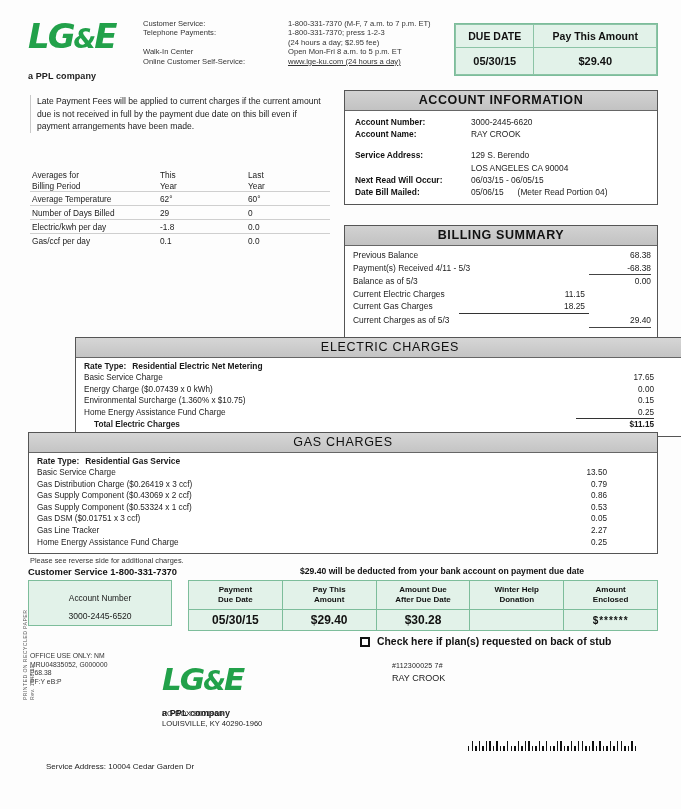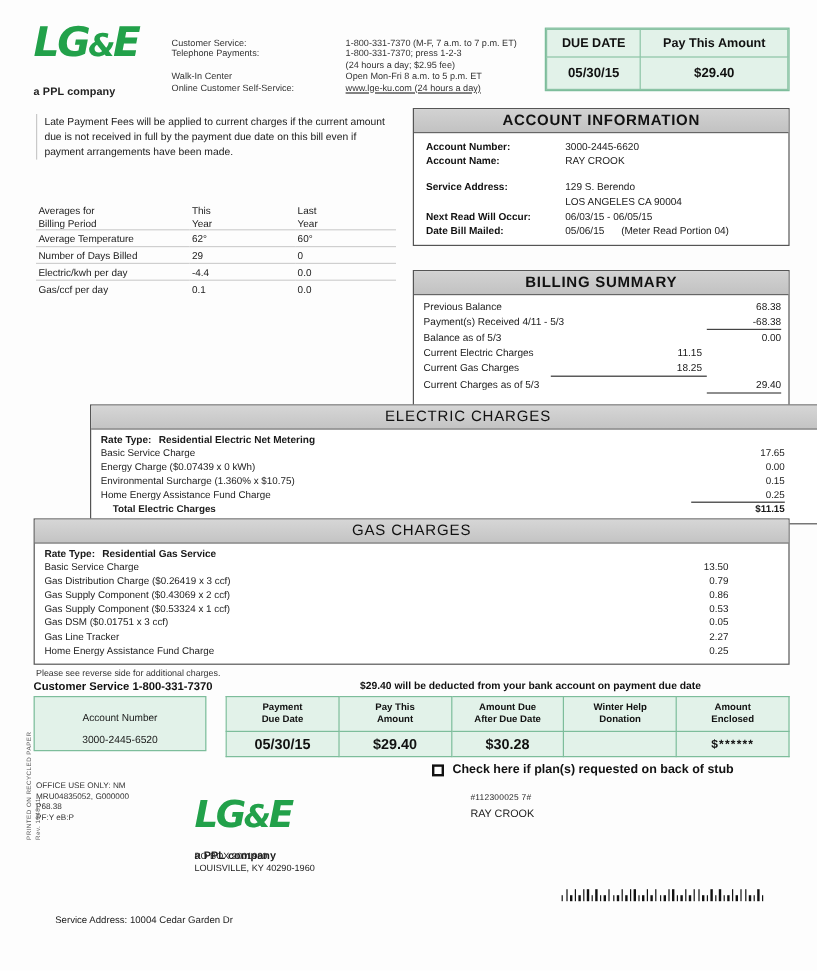--- a/index.html
+++ b/index.html
@@ -24,21 +24,21 @@
   .logo-block { position: absolute; left: 0; top: 0; width: 105px; }
   .lge-logo {
     font-family: "DejaVu Sans", sans-serif;
     font-weight: 900; font-style: italic;
     font-size: 34px; line-height: 36px;
     color: #22a14a; letter-spacing: -2px;
   }
   .lge-logo .amp { font-size: 26px; }
   .ppl { font-size: 9px; font-weight: bold; color: #222; margin-top: 14px; letter-spacing: .1px;}
 
-  .contact { position: absolute; left: 115px; top: 13px; font-size: 7.6px; line-height: 9.4px; }
+  .contact { position: absolute; left: 115px; top: 1px; font-size: 7.6px; line-height: 9.4px; }
   .contact-row { display: flex; }
   .contact-label { width: 125px; color: #333; }
   .contact-val { color: #333; margin-left: 20px; }
 
   .duebox {
     position: absolute; right: 0; top: 5px;
     width: 204px; border: 1px solid #7dbd9b;
     background: #e2f2e9;
   }
   .duebox table { width: 100%; border-collapse: collapse; }
@@ -253,21 +253,21 @@
         <td class="v">62°</td>
         <td class="v">60°</td>
       </tr>
       <tr class="line">
         <td>Number of Days Billed</td>
         <td class="v">29</td>
         <td class="v">0</td>
       </tr>
       <tr class="line">
         <td>Electric/kwh per day</td>
-        <td class="v">-4.4</td>
+        <td class="v">-1.8</td>
         <td class="v">0.0</td>
       </tr>
       <tr class="line">
         <td>Gas/ccf per day</td>
         <td class="v">0.1</td>
         <td class="v">0.0</td>
       </tr>
     </tbody>
       </table>
   </div>

